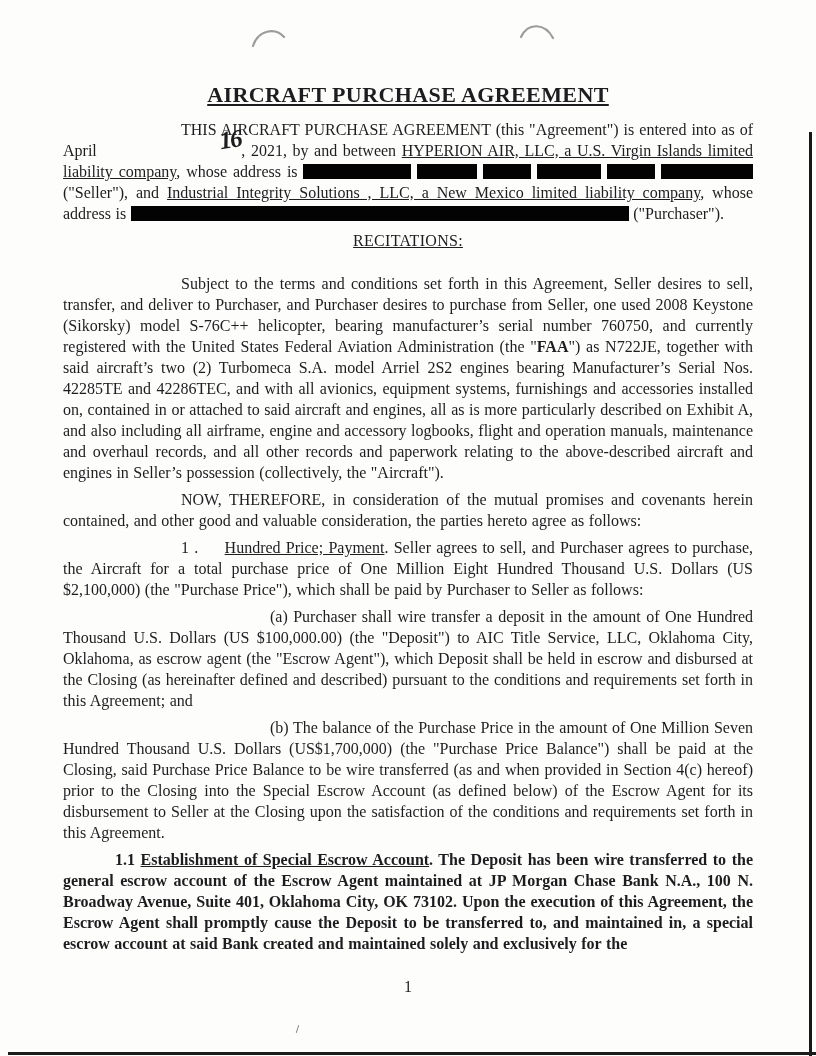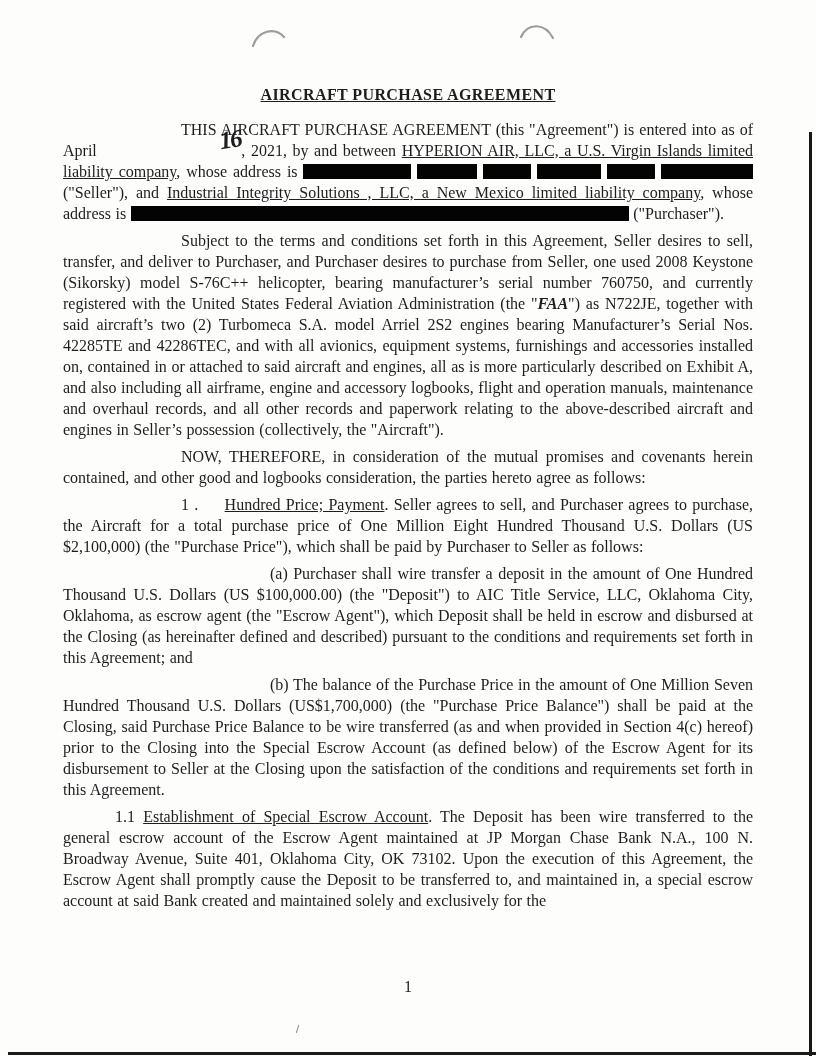--- a/index.html
+++ b/index.html
@@ -17,50 +17,50 @@
   }
 
   .content {
     position: absolute;
     left: 63px;
     top: 84px;
     width: 690px;
   }
 
   .title {
-    font-size: 16px;
+    font-size: 22px;
     line-height: 21px;
     font-weight: bold;
     text-align: center;
     text-decoration: underline;
     letter-spacing: 0.4px;
     margin-bottom: 14px;
   }
 
   .para {
     font-size: 16px;
     line-height: 21px;
     text-align: justify;
     margin: 0 0 6px;
     word-spacing: 0.5px;
   }
 
   .indent-first { text-indent: 118px; }
   .indent-sub   { text-indent: 207px; }
-  .indent-small { text-indent: 52px; }
+  .indent-small { text-indent: 52px; font-weight: bold; }
 
   .recitations {
     text-align: center;
     text-indent: 0;
     margin: 0 0 22px;
     letter-spacing: 0.3px;
   }
 
   .underline { text-decoration: underline; }
-  .bold-italic { font-weight: bold; font-style: italic; }
+  .bold-italic { font-weight: bold; }
 
   .handwritten {
     display: inline-block;
     font-style: italic;
     font-weight: bold;
     font-size: 25px;
     line-height: 10px;
     letter-spacing: -2px;
     transform: rotate(-9deg) translateY(1px);
   }
@@ -122,22 +122,23 @@
   </svg>
 
   <svg class="ring ring-right" width="38" height="24" viewBox="0 0 38 24">
     <path d="M3 16 C10 1, 27 2, 35 17" fill="none" stroke="#9c9c9c" stroke-width="2.2" stroke-linecap="round"></path>
   </svg>
 
   <div class="content">
     <h1 class="title">AIRCRAFT PURCHASE AGREEMENT</h1>
     <div>
         <p class="para indent-first"><span>THIS AIRCRAFT PURCHASE AGREEMENT (this "Agreement") is entered into as of April </span><span class="handwritten">16</span><span>, 2021, by and between </span><span class="underline">HYPERION AIR, LLC, a U.S. Virgin Islands limited liability company</span><span>, whose address is </span><span class="redact" style="width: 108px; background: rgb(3, 3, 3);"></span><span> </span><span class="redact" style="width: 60px; background: rgb(3, 3, 3);"></span><span> </span><span class="redact" style="width: 48px; background: rgb(3, 3, 3);"></span><span> </span><span class="redact" style="width: 64px; background: rgb(3, 3, 3);"></span><span> </span><span class="redact" style="width: 48px; background: rgb(3, 3, 3);"></span><span> </span><span class="redact" style="width: 92px; background: rgb(3, 3, 3);"></span><span> ("Seller"), and </span><span class="underline">Industrial Integrity Solutions , LLC, a New Mexico limited liability company</span><span>, whose address is </span><span class="redact" style="width: 498px; background: rgb(3, 3, 3);"></span><span> ("Purchaser").</span></p>
+        <p class="para recitations"><span class="underline">RECITATIONS:</span></p>
         <p class="para indent-first"><span>Subject to the terms and conditions set forth in this Agreement, Seller desires to sell, transfer, and deliver to Purchaser, and Purchaser desires to purchase from Seller, one used 2008 Keystone (Sikorsky) model S-76C++ helicopter, bearing manufacturer’s serial number 760750, and currently registered with the United States Federal Aviation Administration (the "</span><span class="bold-italic">FAA</span><span>") as N722JE, together with said aircraft’s two (2) Turbomeca S.A. model Arriel 2S2 engines bearing Manufacturer’s Serial Nos. 42285TE and 42286TEC, and with all avionics, equipment systems, furnishings and accessories installed on, contained in or attached to said aircraft and engines, all as is more particularly described on Exhibit A, and also including all airframe, engine and accessory logbooks, flight and operation manuals, maintenance and overhaul records, and all other records and paperwork relating to the above-described aircraft and engines in Seller’s possession (collectively, the "Aircraft").</span></p>
-        <p class="para indent-first"><span>NOW, THEREFORE, in consideration of the mutual promises and covenants herein contained, and other good and logbooks consideration, the parties hereto agree as follows:</span></p>
+        <p class="para indent-first"><span>NOW, THEREFORE, in consideration of the mutual promises and covenants herein contained, and other good and valuable consideration, the parties hereto agree as follows:</span></p>
         <p class="para indent-first"><span>1 .&nbsp;&nbsp;&nbsp;&nbsp;&nbsp;</span><span class="underline">Hundred Price; Payment</span><span>.  Seller agrees to sell, and Purchaser agrees to purchase, the Aircraft for a total purchase price of One Million Eight Hundred Thousand U.S. Dollars (US $2,100,000) (the "Purchase Price"), which shall be paid by Purchaser to Seller as follows:</span></p>
         <p class="para indent-sub"><span>(a) Purchaser shall wire transfer a deposit in the amount of One Hundred Thousand U.S. Dollars (US $100,000.00) (the "Deposit") to AIC Title Service, LLC, Oklahoma City, Oklahoma, as escrow agent (the "Escrow Agent"), which Deposit shall be held in escrow and disbursed at the Closing (as hereinafter defined and described) pursuant to the conditions and requirements set forth in this Agreement; and</span></p>
         <p class="para indent-sub"><span>(b) The balance of the Purchase Price in the amount of One Million Seven Hundred Thousand U.S. Dollars (US$1,700,000) (the "Purchase Price Balance") shall be paid at the Closing, said Purchase Price Balance to be wire transferred (as and when provided in Section 4(c) hereof) prior to the Closing into the Special Escrow Account (as defined below) of the Escrow Agent for its disbursement to Seller at the Closing upon the satisfaction of the conditions and requirements set forth in this Agreement.</span></p>
         <p class="para indent-small"><span>1.1 </span><span class="underline">Establishment of Special Escrow Account</span><span>. The Deposit has been wire transferred to the general escrow account of the Escrow Agent maintained at JP Morgan Chase Bank N.A., 100 N. Broadway Avenue, Suite 401, Oklahoma City, OK 73102. Upon the execution of this Agreement, the Escrow Agent shall promptly cause the Deposit to be transferred to, and maintained in, a special escrow account at said Bank created and maintained solely and exclusively for the</span></p>
       </div>
   </div>
 
   <div class="page-number">1</div>
 
   <div class="edge-right"></div>

